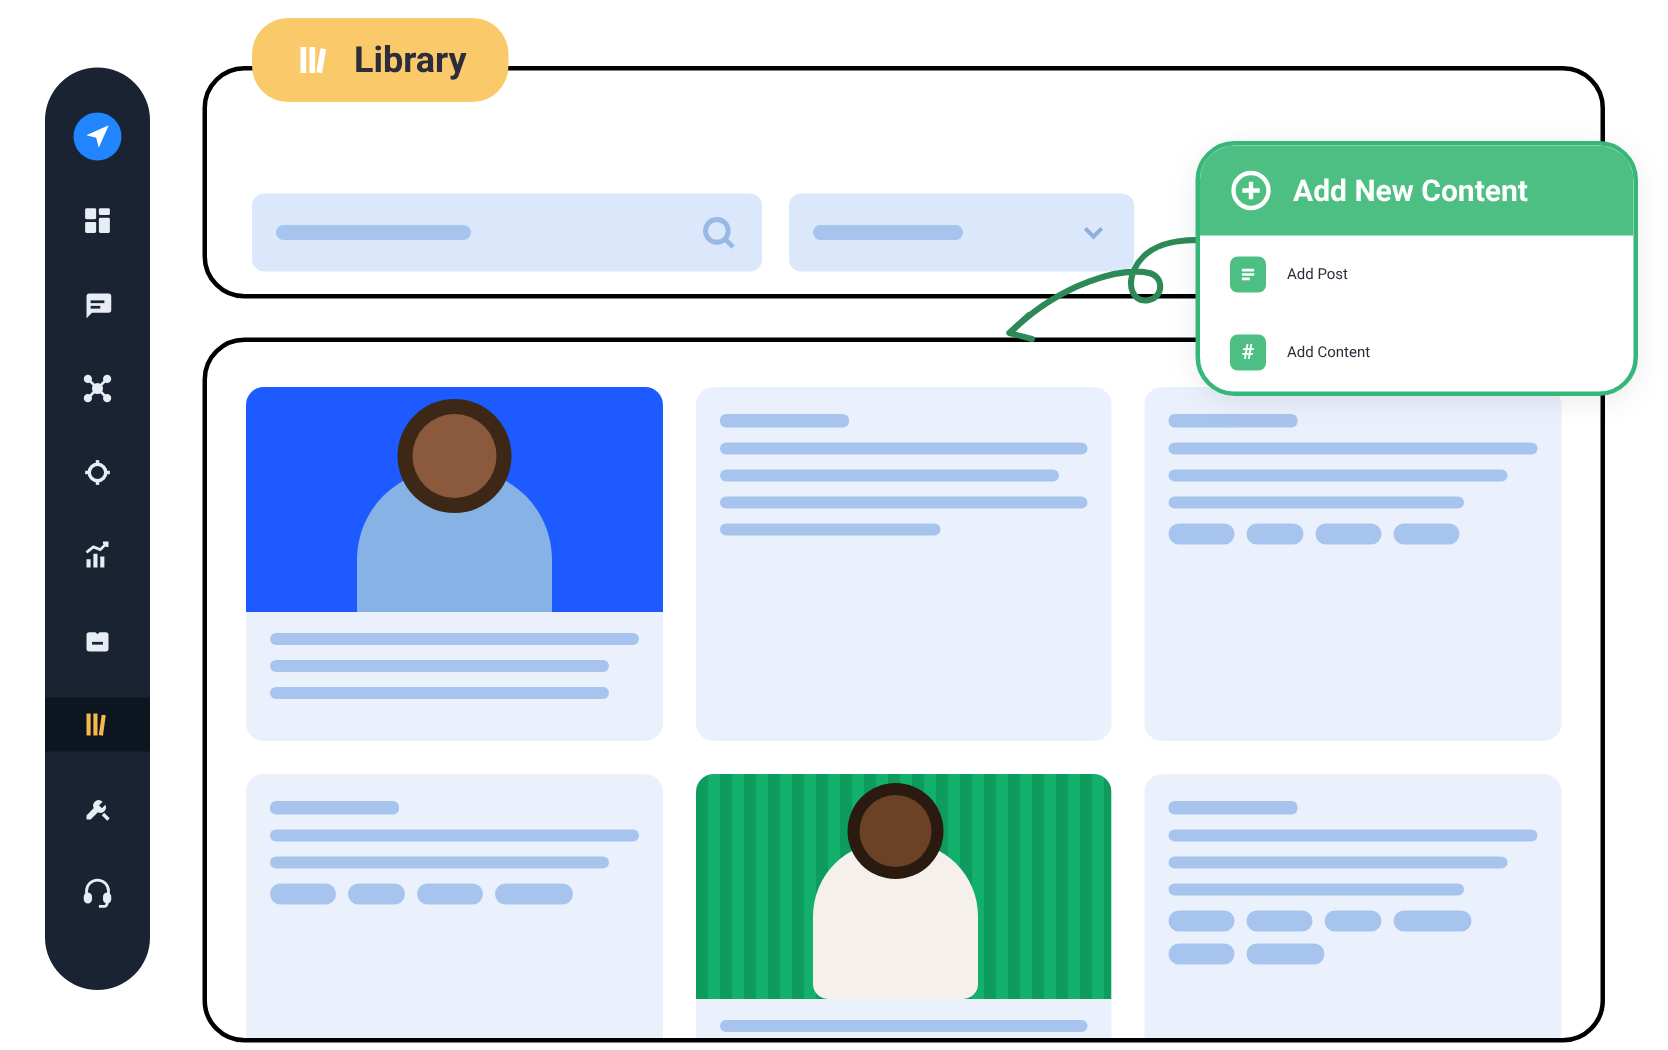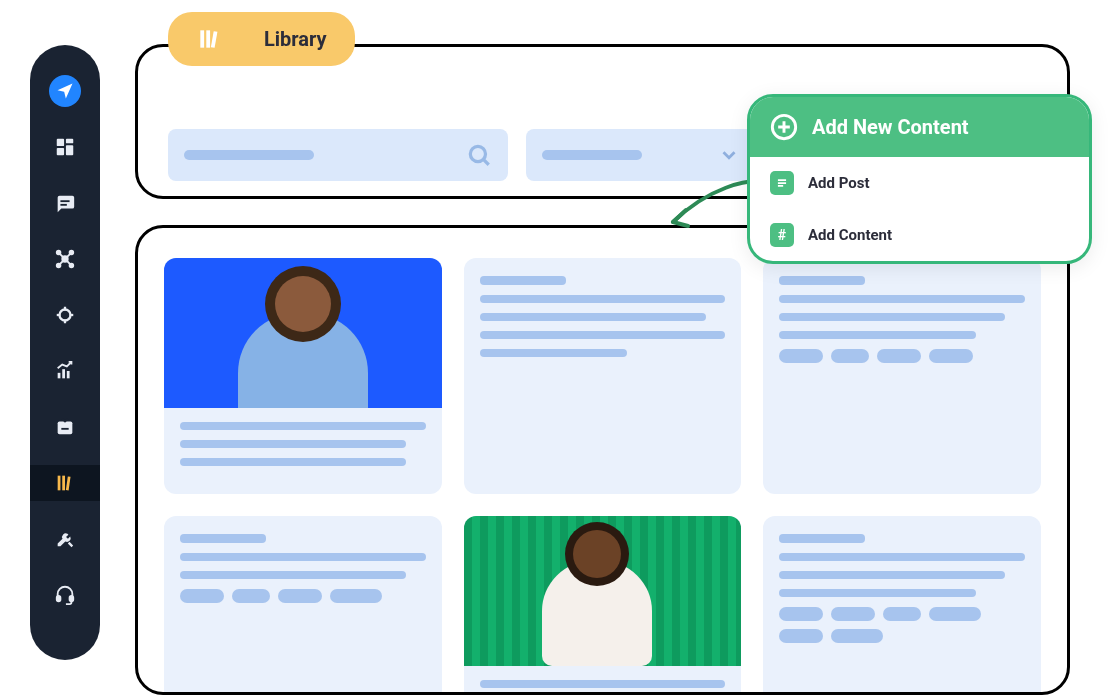--- a/index.html
+++ b/index.html
@@ -60,24 +60,23 @@
   background: #f9c96a;
   border-radius: 24px;
   padding: 14px 28px;
   display: flex;
   align-items: center;
   gap: 14px;
   z-index: 5;
 }
 .library-pill svg { width: 26px; height: 26px; color: #fff; }
 .library-pill span {
-  font-size: 20px;
+  font-size: 24px;
   font-weight: 700;
   color: #2c2d3a;
-  margin-left: 28px;
 }
 
 
 .top-panel {
   position: absolute;
   left: 135px;
   top: 44px;
   width: 935px;
   height: 155px;
   background: #fff;
@@ -230,21 +229,21 @@
   background: #6b4226;
   border-radius: 50%;
   box-shadow: 0 0 0 8px #2a1a10;
 }
 
 
 .add-dropdown {
   position: absolute;
   right: 20px;
   top: 94px;
-  width: 345px;
+  width: 295px;
   background: #fff;
   border: 3px solid #36b77a;
   border-radius: 26px;
   overflow: hidden;
   z-index: 10;
   box-shadow: 0 4px 20px rgba(0,0,0,0.08);
 }
 .add-header {
   background: #4dbf83;
   padding: 16px 20px;
@@ -272,22 +271,22 @@
   background: #4dbf83;
   border-radius: 5px;
   display: flex;
   align-items: center;
   justify-content: center;
   color: #fff;
   font-size: 14px;
   font-weight: 700;
 }
 .add-item span {
-  font-size: 15px;
-  font-weight: 700;
+  font-size: 10px;
+  font-weight: 400;
   color: #2c2d3a;
 }
 
 
 .arrow {
   position: absolute;
   left: 648px;
   top: 150px;
   width: 160px;
   height: 90px;

